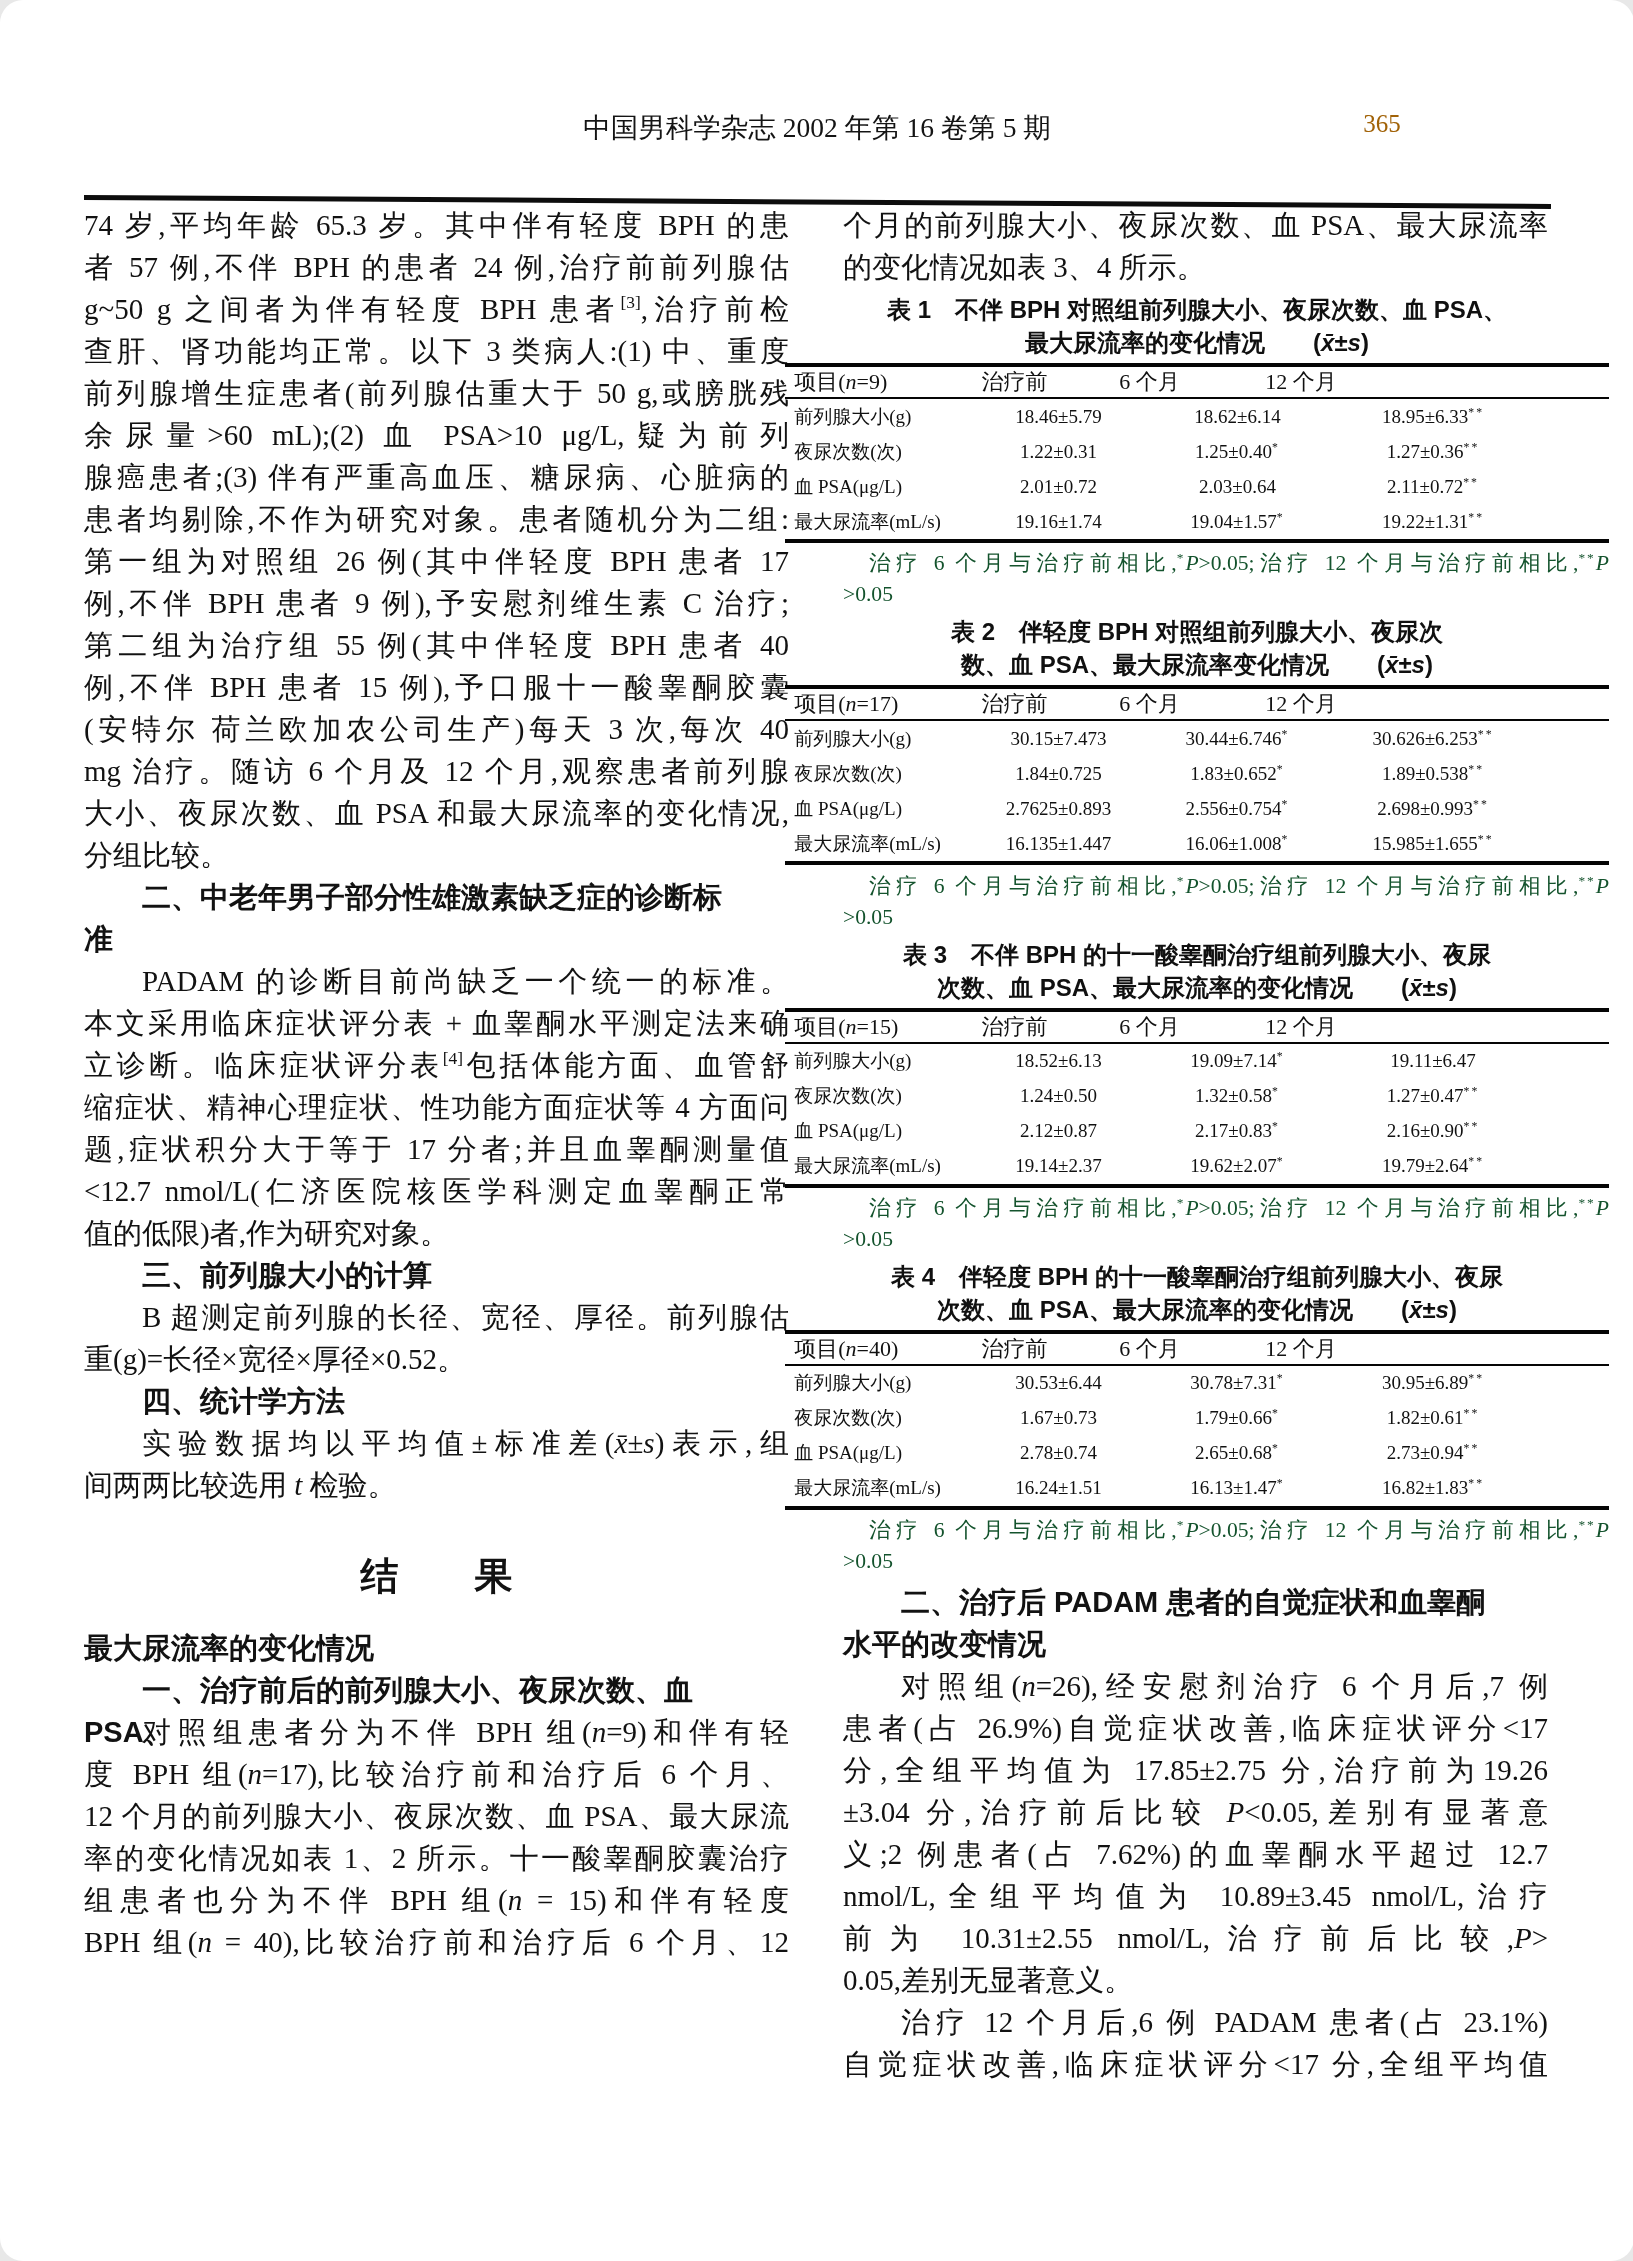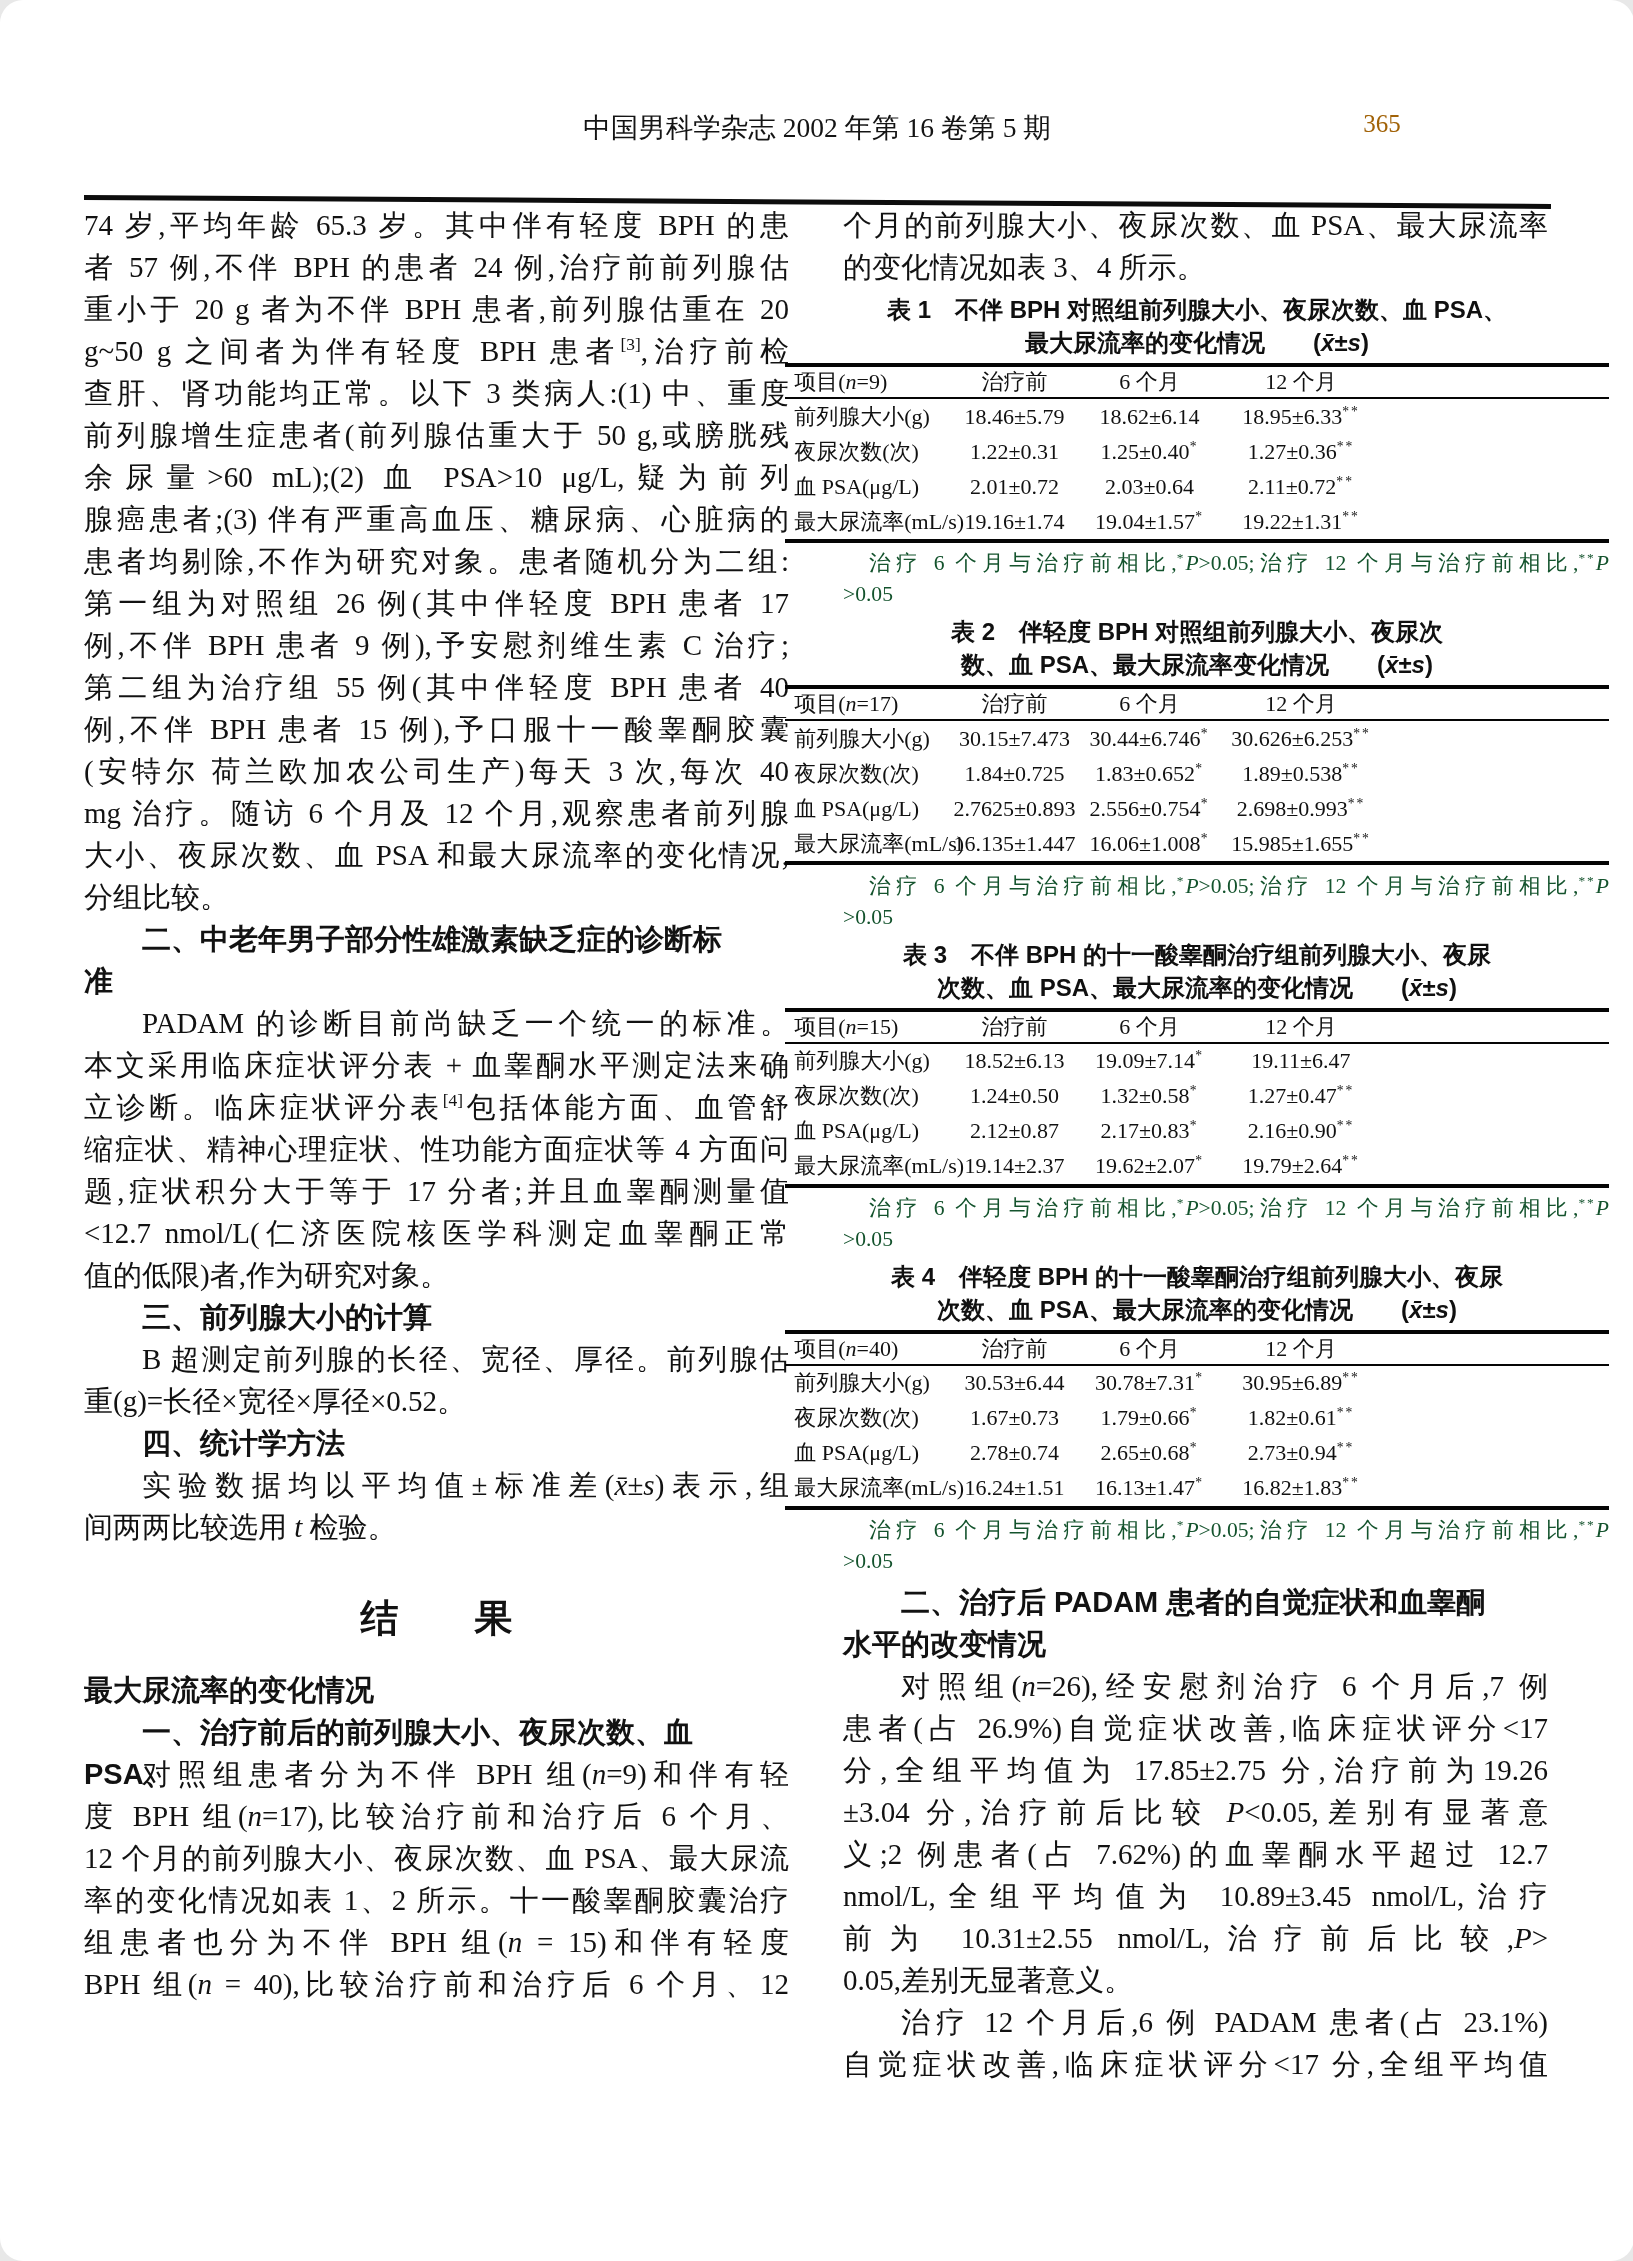--- a/index.html
+++ b/index.html
@@ -53,38 +53,37 @@
   i{font-style:italic;}
 
   .tbl{width:824px;margin-left:-58px;margin-top:5.2px;margin-bottom:3.9px;}
   .tbl-title{
     font-weight:bold;font-size:24px;line-height:33px;text-align:center;
     font-family:"Liberation Sans","DejaVu Sans",sans-serif;color:#101010;
   }
   .tbl-grid{border-top:4.6px solid #050505;border-bottom:4.6px solid #050505;margin-top:3.9px;}
   .tbl-row{display:grid;grid-template-columns:164px 131px 139px 164px 1fr;align-items:center;}
   .tbl-row.head{border-bottom:2.6px solid #050505;height:30px;font-size:22px;}
-  .tbl-row.data{height:35px;font-size:22px;}
+  .tbl-row.data{height:35px;font-size:19px;gap:44px;}
   .cell{text-align:center;white-space:nowrap;}
   .cell-label{text-align:left;padding-left:9.2px;white-space:nowrap;}
   .tbl-foot{margin-top:5.2px;padding-left:58px;font-size:21.6px;line-height:31px;color:#14532d;}
   .tbl-foot .fl1{text-indent:26px;text-align:justify;text-align-last:justify;}
   .tbl-foot .fl2{text-align:left;}
 </style>
 </head>
 <body>
 
 <div class="page">
   <div class="journal-head">中国男科学杂志 2002 年第 16 卷第 5 期</div>
   <div class="page-number">365</div>
   <div class="head-rule"></div>
   <div class="col col-left" id="left-col">
       <div class="ln n">74 岁,平均年龄 65.3 岁。其中伴有轻度 BPH 的患</div>
       <div class="ln n">者 57 例,不伴 BPH 的患者 24 例,治疗前前列腺估</div>
-      <div class="ln n">重小于 20 g 者为不伴 BPH 患者,前列腺估重在 20</div>
       <div class="ln n">g~50 g 之间者为伴有轻度 BPH 患者<sup class="ref">[3]</sup>,治疗前检</div>
       <div class="ln n">查肝、肾功能均正常。以下 3 类病人:(1) 中、重度</div>
       <div class="ln n">前列腺增生症患者(前列腺估重大于 50 g,或膀胱残</div>
       <div class="ln n">余尿量&gt;60 mL);(2) 血 PSA&gt;10 μg/L,疑为前列</div>
       <div class="ln n">腺癌患者;(3) 伴有严重高血压、糖尿病、心脏病的</div>
       <div class="ln n">患者均剔除,不作为研究对象。患者随机分为二组:</div>
       <div class="ln n">第一组为对照组 26 例(其中伴轻度 BPH 患者 17</div>
       <div class="ln n">例,不伴 BPH 患者 9 例),予安慰剂维生素 C 治疗;</div>
       <div class="ln n">第二组为治疗组 55 例(其中伴轻度 BPH 患者 40</div>
       <div class="ln n">例,不伴 BPH 患者 15 例),予口服十一酸睾酮胶囊</div>

